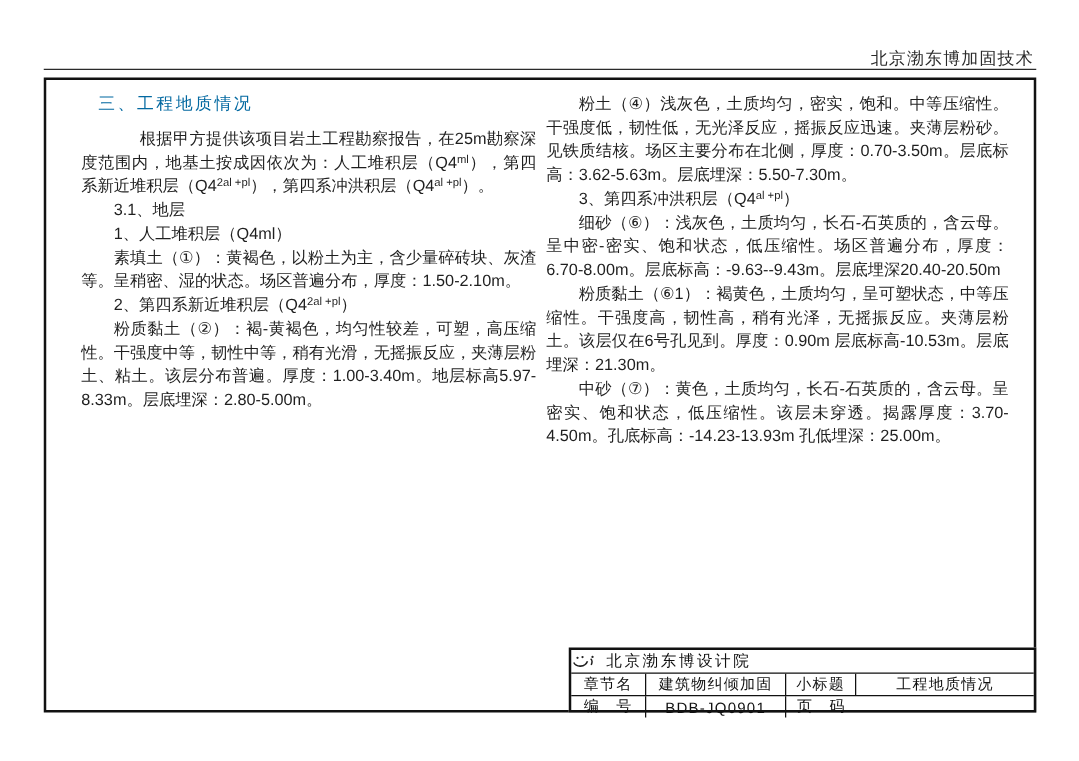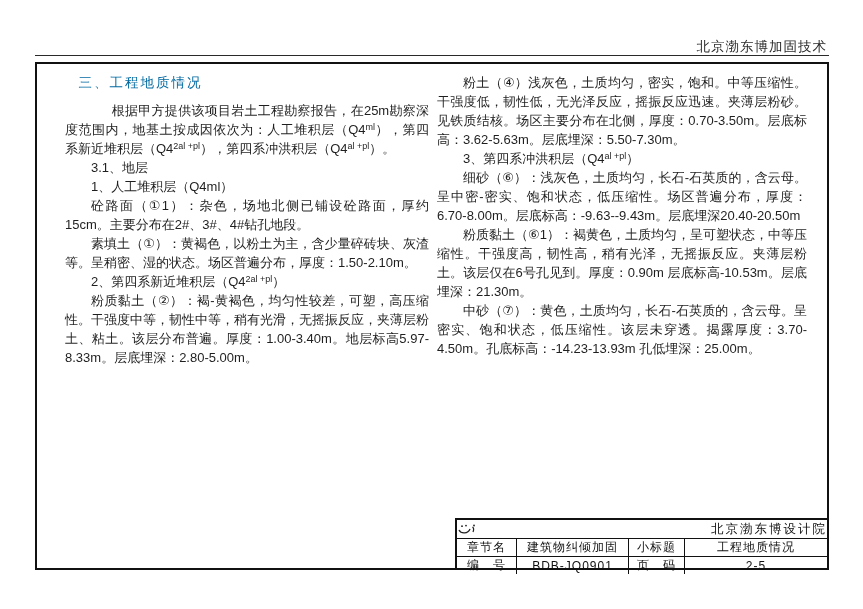--- a/index.html
+++ b/index.html
@@ -35,22 +35,22 @@
   .para{margin:0;text-indent:2em;}
   .para.first{text-indent:3.6em;}
   sup{font-size:9px;line-height:0;vertical-align:4px;}
   
   .title-block{
     position:absolute;left:455px;top:518px;width:374px;height:52px;
     border:2px solid #111;box-sizing:border-box;background:#fff;
     font-size:12px;color:#111;display:flex;flex-direction:column;
   }
   .tb-head{
-    flex:0 0 18px;display:flex;align-items:center;justify-content:space-between;
-    border-bottom:1px solid #111;gap:22px;
+    flex:0 0 18px;display:flex;align-items:center;justify-content:flex-start;
+    border-bottom:1px solid #111;gap:8px;
   }
   .tb-company{letter-spacing:2px;font-size:12.5px;}
   .tb-logo{display:inline-block;width:20px;height:13px;}
   .tb-row{
     flex:1 1 auto;display:grid;grid-template-columns:60px 112px 56px 1fr;
   }
   .tb-row.thickline{border-bottom:1.6px solid #111;}
   .tb-cell{
     display:flex;align-items:center;justify-content:center;
     border-right:1px solid #111;overflow:hidden;white-space:nowrap;
@@ -64,21 +64,20 @@
 <div class="header-text">北京渤东博加固技术</div>
 <div class="header-rule"></div>
 
 <div class="page-frame">
 
   <div class="col col-left">
     <p class="section-title">三、工程地质情况</p>
     <p class="para first">根据甲方提供该项目岩土工程勘察报告，在25m勘察深度范围内，地基土按成因依次为：人工堆积层（Q4<sup>ml</sup>），第四系新近堆积层（Q4<sup>2al +pl</sup>），第四系冲洪积层（Q4<sup>al +pl</sup>）。</p>
     <p class="para">3.1、地层</p>
     <p class="para">1、人工堆积层（Q4ml）</p>
-    <p class="para">砼路面（①1）：杂色，场地北侧已铺设砼路面，厚约15cm。主要分布在2#、3#、4#钻孔地段。</p>
     <p class="para">素填土（①）：黄褐色，以粉土为主，含少量碎砖块、灰渣等。呈稍密、湿的状态。场区普遍分布，厚度：1.50-2.10m。</p>
     <p class="para">2、第四系新近堆积层（Q4<sup>2al +pl</sup>）</p>
     <p class="para">粉质黏土（②）：褐-黄褐色，均匀性较差，可塑，高压缩性。干强度中等，韧性中等，稍有光滑，无摇振反应，夹薄层粉土、粘土。该层分布普遍。厚度：1.00-3.40m。地层标高5.97-8.33m。层底埋深：2.80-5.00m。</p>
   </div>
 
   <div class="col col-right">
     <p class="para">粉土（④）浅灰色，土质均匀，密实，饱和。中等压缩性。干强度低，韧性低，无光泽反应，摇振反应迅速。夹薄层粉砂。见铁质结核。场区主要分布在北侧，厚度：0.70-3.50m。层底标高：3.62-5.63m。层底埋深：5.50-7.30m。</p>
     <p class="para">3、第四系冲洪积层（Q4<sup>al +pl</sup>）</p>
     <p class="para">细砂（⑥）：浅灰色，土质均匀，长石-石英质的，含云母。呈中密-密实、饱和状态，低压缩性。场区普遍分布，厚度：6.70-8.00m。层底标高：-9.63--9.43m。层底埋深20.40-20.50m</p>
     <p class="para">粉质黏土（⑥1）：褐黄色，土质均匀，呈可塑状态，中等压缩性。干强度高，韧性高，稍有光泽，无摇振反应。夹薄层粉土。该层仅在6号孔见到。厚度：0.90m 层底标高-10.53m。层底埋深：21.30m。</p>
@@ -103,15 +102,14 @@
   <div class="tb-row thickline">
     <div class="tb-cell">章节名</div>
     <div class="tb-cell">建筑物纠倾加固</div>
     <div class="tb-cell">小标题</div>
     <div class="tb-cell">工程地质情况</div>
   </div>
   <div class="tb-row">
     <div class="tb-cell">编　号</div>
     <div class="tb-cell">BDB-JQ0901</div>
     <div class="tb-cell">页　码</div>
-    <div class="tb-cell">2-5</div>
   </div>
 </div>
 
 </body></html>

